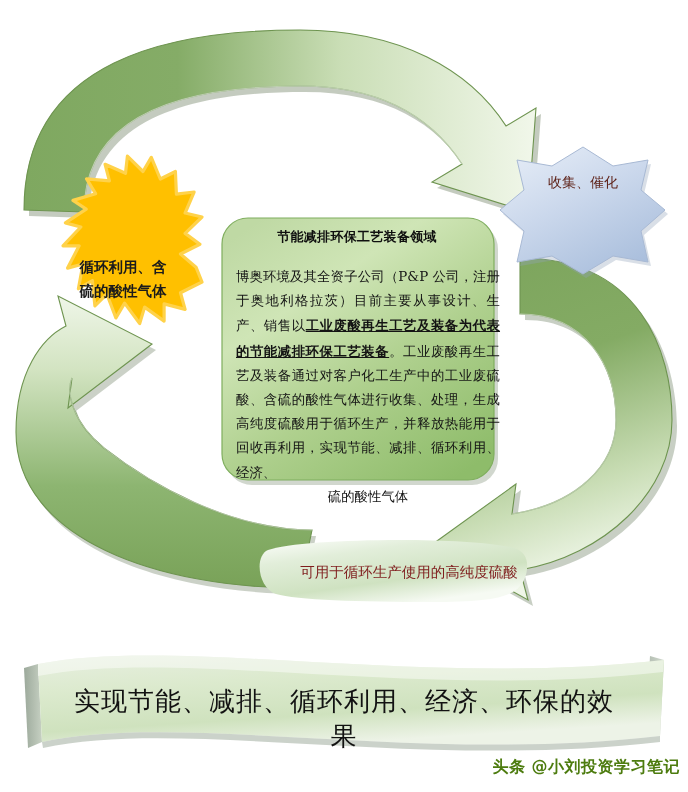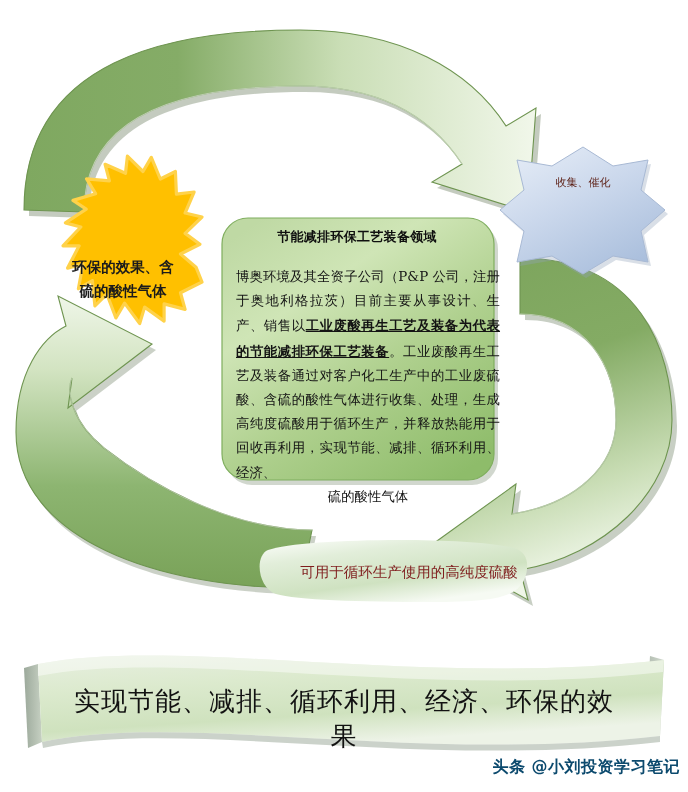--- a/index.html
+++ b/index.html
@@ -19,21 +19,21 @@
     text-align:center;color:#1b1b1b;
     font-size:14.5px;line-height:24px;font-weight:700;
     font-family:"DejaVu Sans","Liberation Sans",sans-serif;
   }
   #burst-text div{white-space:nowrap;}
 
   
   #bluestar-text{
     left:500px;top:170px;width:166px;
     text-align:center;color:#5c1f15;
-    font-size:11px;line-height:25px;font-weight:500;
+    font-size:14px;line-height:25px;font-weight:500;
   }
 
   
   #card-title{
     left:226px;top:228px;width:262px;text-align:center;
     font-size:13px;font-weight:700;color:#0f0f0f;letter-spacing:.3px;
     font-family:"DejaVu Serif","Liberation Serif",serif;
   }
   #card-body{
     left:236px;top:265px;width:264px;
@@ -53,21 +53,21 @@
   
   #banner-text{
     left:64px;top:684px;width:560px;text-align:center;
     font-size:26px;color:#121212;font-weight:500;letter-spacing:1px;
     font-family:"DejaVu Sans","Liberation Sans",sans-serif;
   }
 
   
   #watermark{
     left:440px;top:757px;width:240px;text-align:right;
-    font-size:16px;color:#0c4a6e;font-weight:700;letter-spacing:.5px;
+    font-size:16px;color:#4d7c0f;font-weight:700;letter-spacing:.5px;
     font-family:"DejaVu Sans","Liberation Sans",sans-serif;
   }
 </style>
 </head>
 <body>
 
 <div id="stage">
 
   <svg class="layer" viewBox="0 0 688 792">
     <defs>
@@ -197,21 +197,21 @@
 
       <path d="M 38,664 C 180,636 420,688 664,660 L 660,736 C 420,764 180,712 42,742 Z" fill="url(#gBanner)"></path>
 
       <path d="M 38,664 C 180,636 420,688 664,660 L 663,672 C 420,700 180,648 38,676 Z" fill="#FFFFFF" opacity="0.45"></path>
 
       <path d="M 42,742 C 180,712 420,764 660,736 L 660,742 C 420,770 180,718 43,748 Z" fill="#98A695" opacity="0.5"></path>
     </g>
   </svg>
 
   <div class="txt" id="burst-text">
-    <div>环保的效果、含</div>
+    <div>循环利用、含</div>
     <div>硫的酸性气体</div>
   </div>
 
   <div class="txt" id="bluestar-text">
     <div>收集、催化</div>
   </div>
 
   <div class="txt" id="card-title">节能减排环保工艺装备领域</div>
 
   <div class="txt" id="card-body"><span>博奥环境及其全资子公司（P&amp;P 公司，注册于奥地利格拉茨）目前主要从事设计、生产、销售以</span><span class="em">工业废酸再生工艺及装备为代表的节能减排环保工艺装备</span><span>。工业废酸再生工艺及装备通过对客户化工生产中的工业废硫酸、含硫的酸性气体进行收集、处理，生成高纯度硫酸用于循环生产，并释放热能用于回收再利用，实现节能、减排、循环利用、经济、</span><span class="last">硫的酸性气体</span></div>

